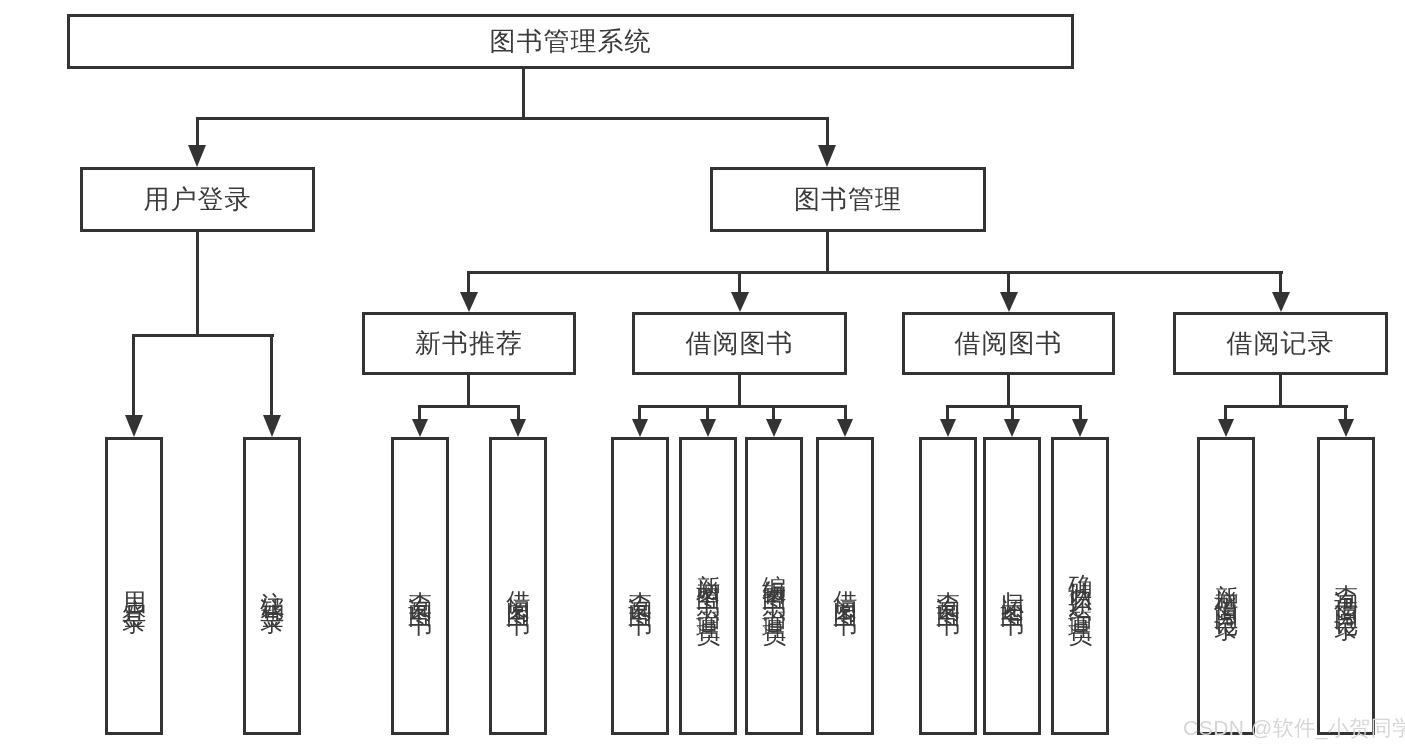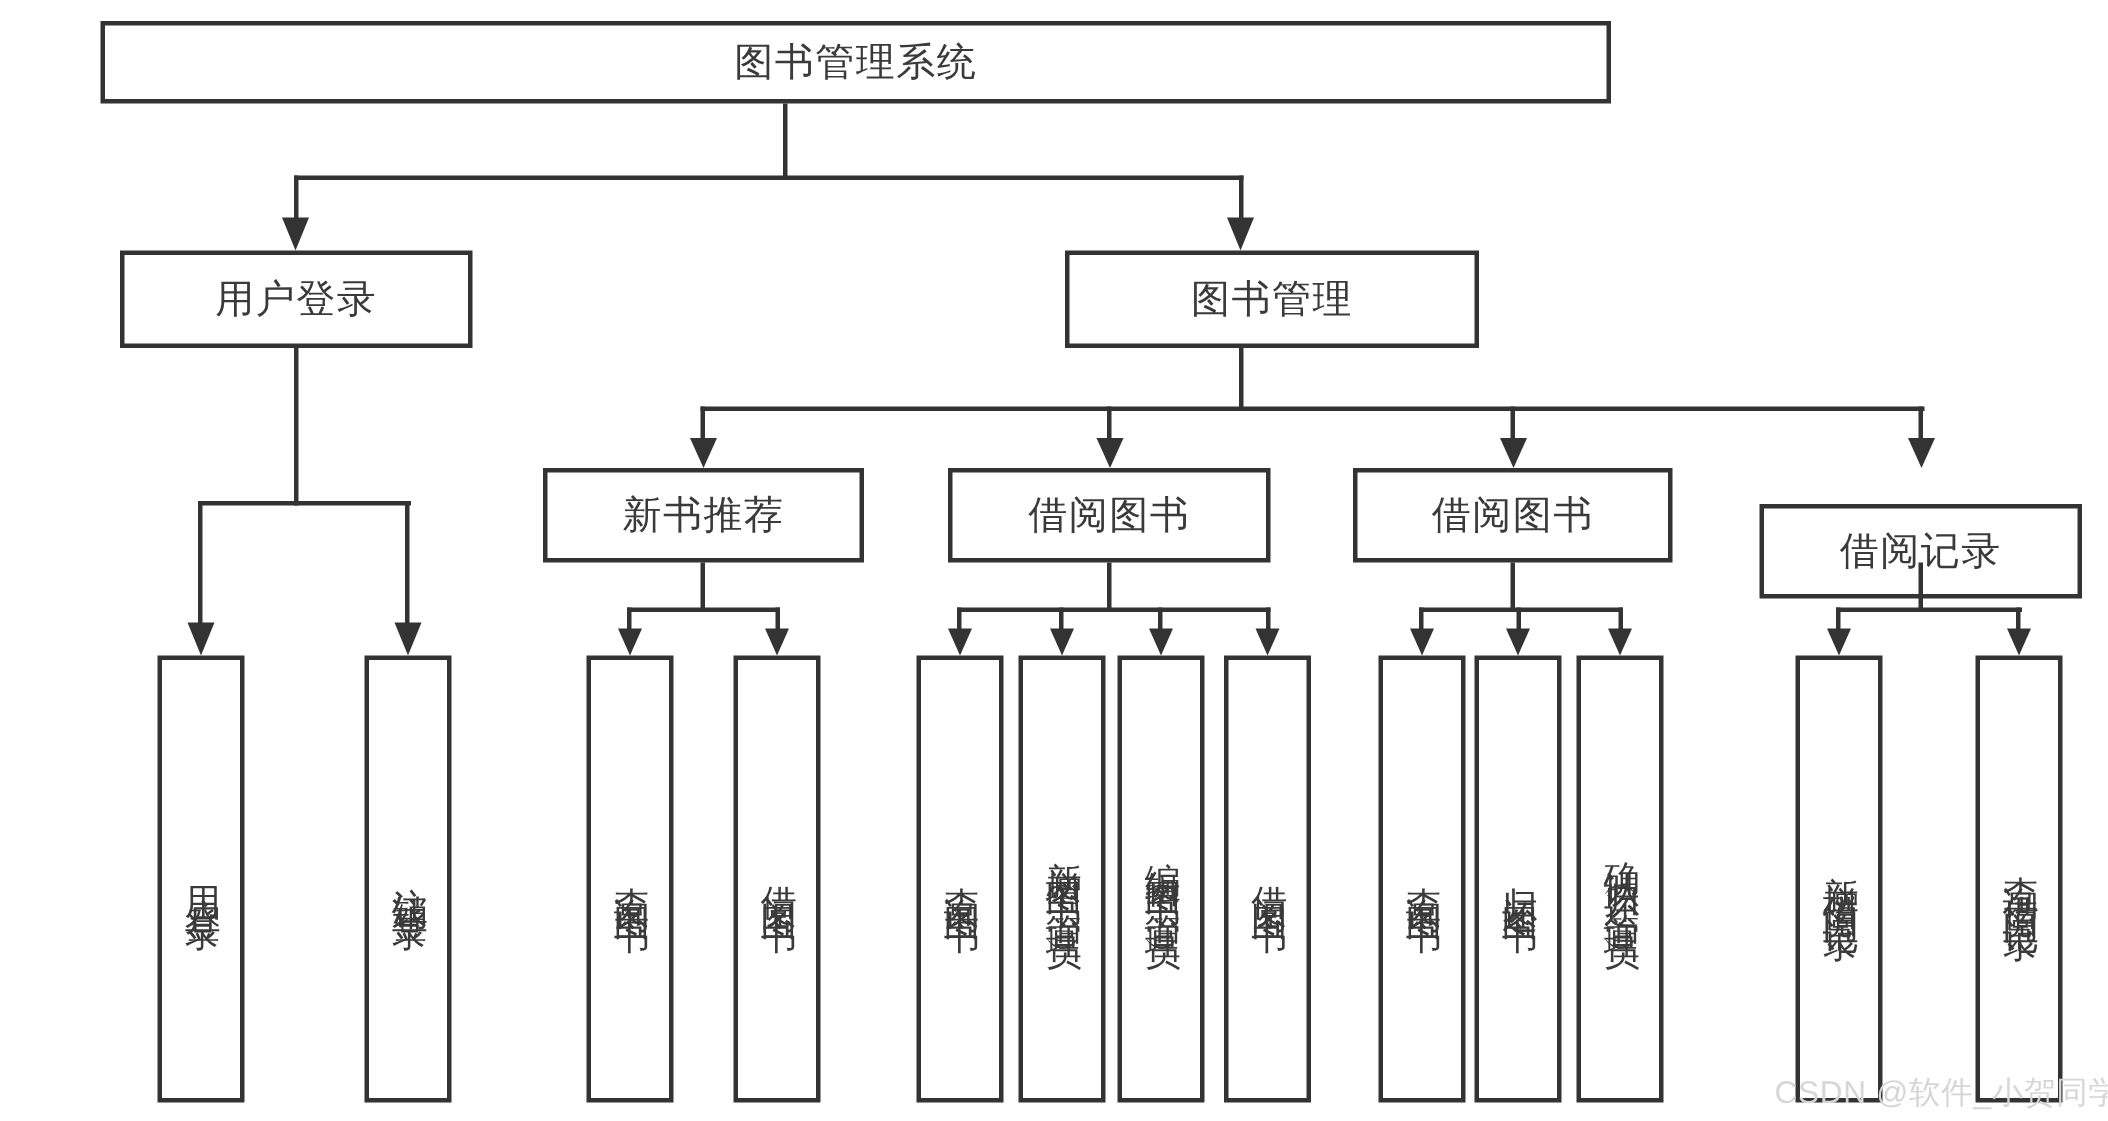--- a/index.html
+++ b/index.html
@@ -70,21 +70,21 @@
 
   <div class="box" style="left:362px;top:312px;width:214px;height:63px;">
     <span>新书推荐</span>
   </div>
   <div class="box" style="left:632px;top:312px;width:215px;height:63px;">
     <span>借阅图书</span>
   </div>
   <div class="box" style="left:902px;top:312px;width:213px;height:63px;">
     <span>借阅图书</span>
   </div>
-  <div class="box" style="left:1173px;top:312px;width:215px;height:63px;margin-top:24px;">
+  <div class="box" style="left:1173px;top:312px;width:215px;height:63px;">
     <span>借阅记录</span>
   </div>
 
   <div class="vline" style="left:467px;top:375px;width:3px;height:33px;"></div>
   <div class="hline" style="left:418px;top:405px;width:102px;height:3px;"></div>
   <div class="stem" style="left:418px;top:405px;width:3px;height:16px;"></div>
   <div class="arrow" style="left:412px;top:419px;"></div>
   <div class="stem" style="left:517px;top:405px;width:3px;height:16px;"></div>
   <div class="arrow" style="left:510px;top:419px;"></div>
 

